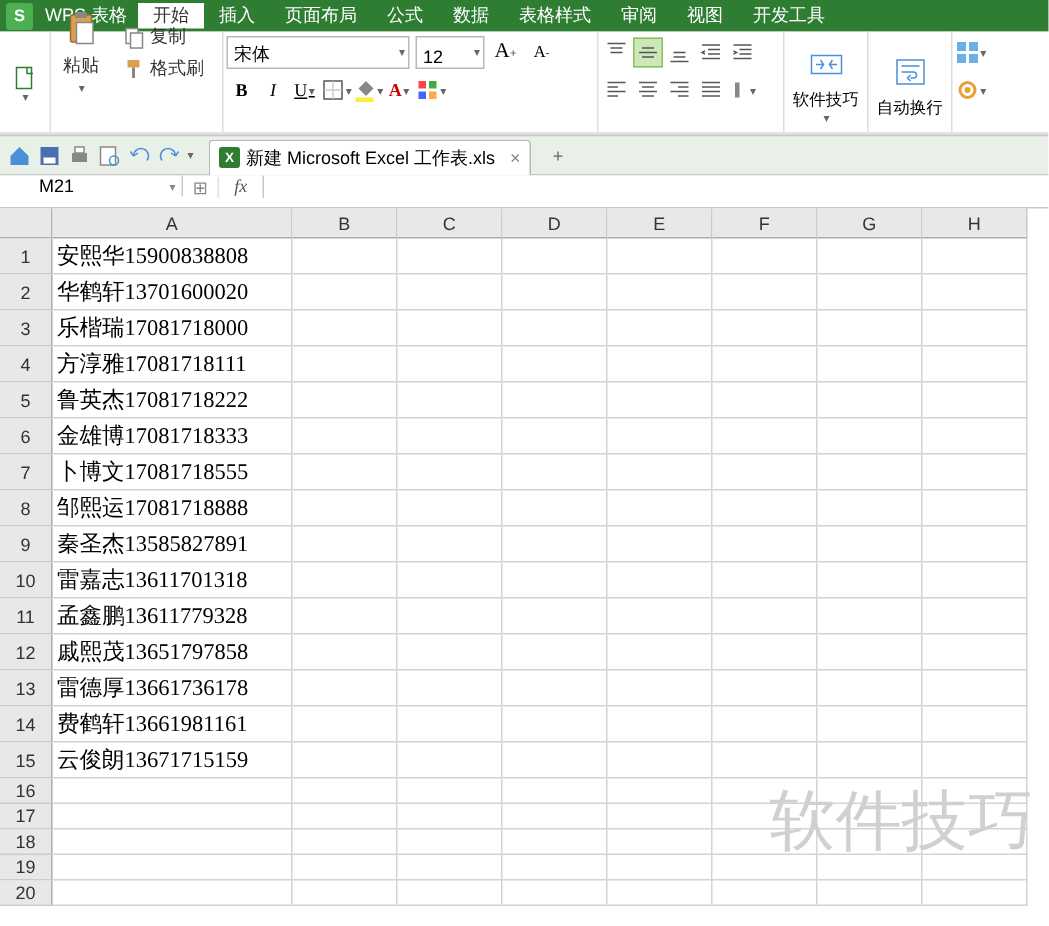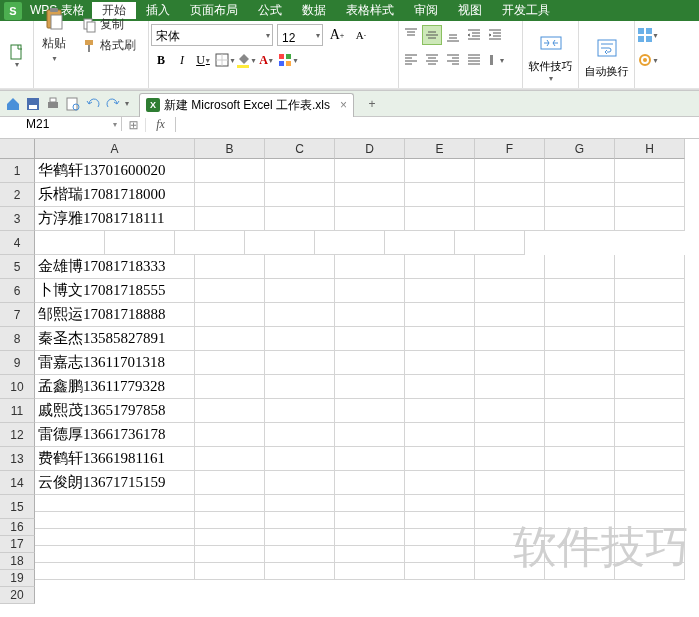--- a/index.html
+++ b/index.html
@@ -409,20 +409,30 @@
           <div class="rh d">14</div>
           <div class="rh d">15</div>
           <div class="rh e">16</div>
           <div class="rh e">17</div>
           <div class="rh e">18</div>
           <div class="rh e">19</div>
           <div class="rh e">20</div>
         </div>
       <div class="cells" id="cells">
           <div class="crow d">
+            <div class="cell A">安熙华15900838808</div>
+            <div class="cell o"></div>
+            <div class="cell o"></div>
+            <div class="cell o"></div>
+            <div class="cell o"></div>
+            <div class="cell o"></div>
+            <div class="cell o"></div>
+            <div class="cell o"></div>
+          </div>
+          <div class="crow d">
             <div class="cell A">华鹤轩13701600020</div>
             <div class="cell o"></div>
             <div class="cell o"></div>
             <div class="cell o"></div>
             <div class="cell o"></div>
             <div class="cell o"></div>
             <div class="cell o"></div>
             <div class="cell o"></div>
           </div>
           <div class="crow d">
@@ -439,20 +449,21 @@
             <div class="cell A">方淳雅17081718111</div>
             <div class="cell o"></div>
             <div class="cell o"></div>
             <div class="cell o"></div>
             <div class="cell o"></div>
             <div class="cell o"></div>
             <div class="cell o"></div>
             <div class="cell o"></div>
           </div>
           <div class="crow d">
+            <div class="cell A">鲁英杰17081718222</div>
             <div class="cell o"></div>
             <div class="cell o"></div>
             <div class="cell o"></div>
             <div class="cell o"></div>
             <div class="cell o"></div>
             <div class="cell o"></div>
             <div class="cell o"></div>
           </div>
           <div class="crow d">
             <div class="cell A">金雄博17081718333</div>

